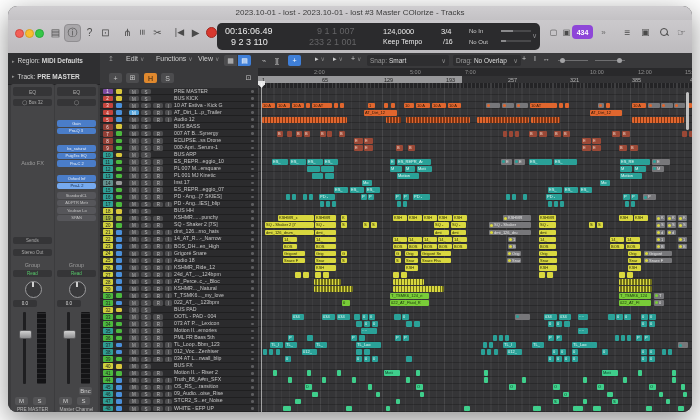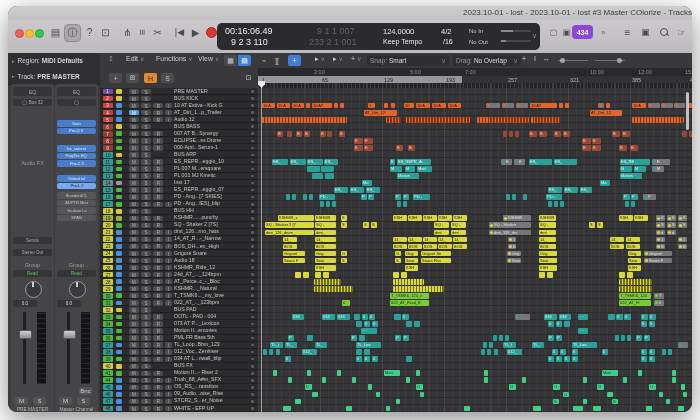--- a/index.html
+++ b/index.html
@@ -2,21 +2,21 @@
 <html><head>
 <meta charset="utf-8">
 <style>
   html,body{margin:0;padding:0;background:#fff;width:700px;height:420px;overflow:hidden;
     font-family:"Liberation Sans",sans-serif;-webkit-font-smoothing:antialiased;}
   #win{position:absolute;left:8px;top:6px;width:684px;height:406px;background:#343436;
     border-radius:9px;overflow:hidden;box-shadow:0 8px 28px rgba(0,0,0,.45);}
   
   #titlebar{position:absolute;left:0;top:0;width:100%;height:14px;
     background:linear-gradient(#cfcdd0,#c3c1c4);border-bottom:1px solid #aaa8ab;}
-  #title{position:absolute;left:0;right:0;top:2px;text-align:right;font-size:8px;color:#3c3c3c;}
+  #title{position:absolute;left:0;right:0;top:2px;text-align:center;font-size:8px;color:#3c3c3c;}
   
   #toolbar{position:absolute;left:0;top:14px;width:100%;height:33px;
     background:linear-gradient(#cbc9cc,#bdbbbe);border-bottom:1px solid #8f8d90;}
   .tl{position:absolute;top:9px;width:7px;height:7px;border-radius:50%;}
   .ticon{position:absolute;top:4px;width:15px;height:16px;display:flex;align-items:center;
     justify-content:center;font-size:10px;color:#4a4a4a;}
   .ticon.sel{background:#a9a7aa;border-radius:4px;border:1px solid #908e91;}
   #rec-dot{width:9px;height:9px;border-radius:50%;background:#d8382e;border:1px solid #a02a22;}
   #lcd{position:absolute;left:209px;top:3px;width:323px;height:27px;background:#2b2b2d;
     border-radius:5px;color:#ededed;}
@@ -155,21 +155,21 @@
       </div>
     <div class="ticon" style="left:212px;">⇄</div>
 
     <div id="lcd">
       <div class="lcd-l1" style="left:8px;">00:16:06.49</div>
       <div class="lcd-l2" style="left:14px;">9 2 3 110</div>
       <div class="lcd-l1 lcd-dim" style="left:100px;">9 1 1 007</div>
       <div class="lcd-l2 lcd-dim" style="left:92px;">233 2 1 001</div>
       <div class="lcd-sm1" style="left:166px;">124,0000</div>
       <div class="lcd-sm2" style="left:166px;">Keep Tempo</div>
-      <div class="lcd-sm1" style="left:224px;">4/2</div>
+      <div class="lcd-sm1" style="left:224px;">3/4</div>
       <div class="lcd-sm2" style="left:226px;">/16</div>
       <div class="lcd-xs1" style="left:252px;">No In</div>
       <div class="lcd-xs2" style="left:252px;">No Out</div>
       <div class="meterbar" style="left:284px;top:7px;">
           <i style="width:40%"></i>
         </div>
       <div class="meterbar" style="left:284px;top:17px;">
           <i style="width:15%"></i>
         </div>
       <div style="position:absolute;right:3px;top:9px;font-size:7px;color:#8a8a8c;">∨</div>

